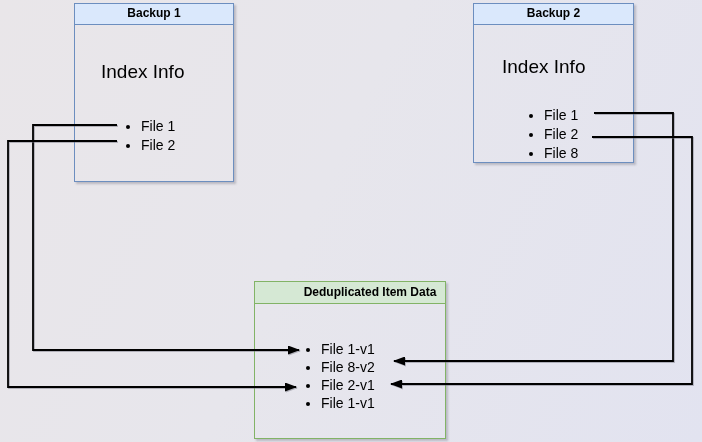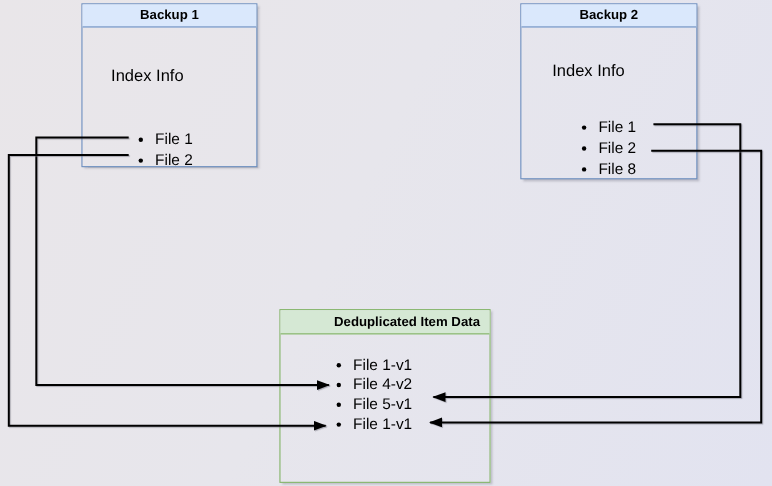--- a/index.html
+++ b/index.html
@@ -60,21 +60,21 @@
     border-color: var(--blue-border, #6c8ebf);
   }
   .box.green .box-header {
     background: var(--green-fill, #d5e8d4);
     border-color: var(--green-border, #82b366);
   }
   #backup1 {
     left: 74px;
     top: 3px;
     width: 160px;
-    height: 149px;
+    height: 179px;
   }
   #backup2 {
     left: 473px;
     top: 3px;
     width: 161px;
     height: 160px;
   }
   #dedup {
     left: 254px;
     top: 281px;
@@ -86,34 +86,34 @@
     height: 21px;
     line-height: 19px;
   }
   #dedup .box-header {
     height: 22px;
     line-height: 20px;
     padding-left: 40px;
   }
   .subtitle {
     position: absolute;
-    font-size: 15px;
+    font-size: 19px;
   }
   #backup1 .subtitle { left: 26px; top: 57px; }
   #backup2 .subtitle { left: 28px; top: 52px; }
   ul.file-list {
     position: absolute;
     margin: 0;
     padding-left: 26px;
     list-style: disc outside;
     font-size: 14px;
   }
   #backup1 ul.file-list { left: 40px; top: 113px; line-height: 19px; }
   #backup2 ul.file-list { left: 44px; top: 102px; line-height: 19px; }
-  #dedup  ul.file-list { left: 40px; top: 40px;  line-height: 18px; }
+  #dedup  ul.file-list { left: 40px; top: 58px;  line-height: 18px; }
 </style>
 </head>
 <body>
 
 <div class="canvas">
 
   <svg class="wires" viewBox="0 0 702 442" xmlns="http://www.w3.org/2000/svg">
     <defs>
       <marker id="arrowhead" markerUnits="userSpaceOnUse" markerWidth="13" markerHeight="9" refX="11" refY="4.5" orient="auto">
         <path d="M0,0 L12,4.5 L0,9 Z" fill="#000"></path>
@@ -141,19 +141,19 @@
         <li>File 1</li>
         <li>File 2</li>
         <li>File 8</li>
       </ul>
   </div>
 
   <div class="box green" id="dedup">
     <div class="box-header">Deduplicated Item Data</div>
     <ul class="file-list">
         <li>File 1-v1</li>
-        <li>File 4-v2</li>
-        <li>File 5-v1</li>
+        <li>File 8-v2</li>
+        <li>File 2-v1</li>
         <li>File 1-v1</li>
       </ul>
   </div>
 
 </div>
 
 </body></html>

